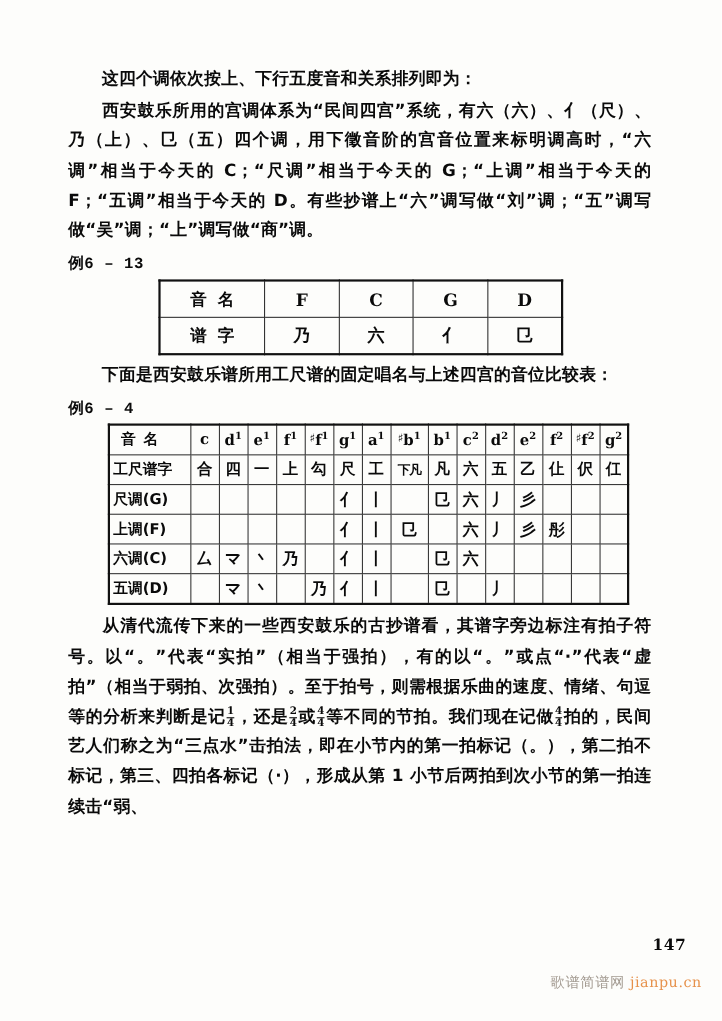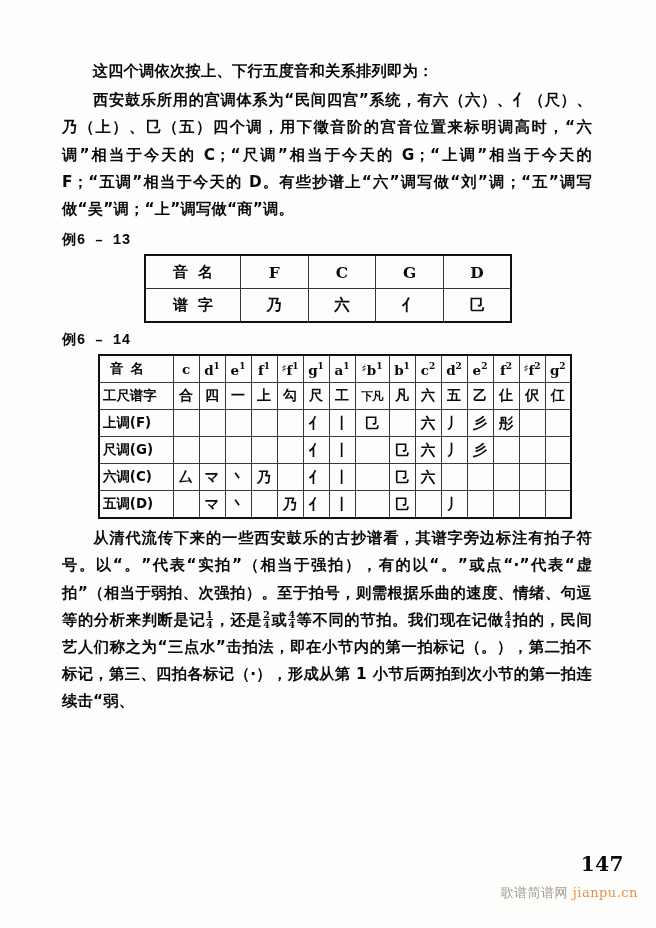--- a/index.html
+++ b/index.html
@@ -113,21 +113,21 @@
     font-weight: 700;
     margin: 0 1px;
   }
   .frac .n { display: block; }
   .frac .d { display: block; border-top: 1.4px solid #111; }
 
   .pagenum {
     position: absolute;
     right: 32px;
     top: 852px;
-    font-size: 20px;
+    font-size: 14px;
     font-weight: 700;
     font-family: "DejaVu Serif", serif;
     letter-spacing: 0.5px;
   }
   .watermark {
     position: absolute;
     right: 18px;
     top: 884px;
     font-size: 13px;
     font-weight: 400;
@@ -163,22 +163,23 @@
             <td class="rowhdr">谱字</td>
             <td class="gc">乃</td>
             <td class="gc">六</td>
             <td class="gc">亻</td>
             <td class="gc">㔾</td>
           </tr>
         </tbody>
       </table>
     </div>
 
-
-    <div class="exlabel"><span>例</span><span class="num">6 – 14</span></div>
+    <p class="para"><span class="ind"></span><span>下面是西安鼓乐谱所用工尺谱的固定唱名与上述四宫的音位比较表：</span></p>
+
+    <div class="exlabel"><span>例</span><span class="num">6 – 4</span></div>
 
     <div class="tbl-wrap-2">
       <table class="t14">
         <colgroup>
           <col style="width:74px">
           <col style="width:26px">
             <col style="width:26px">
             <col style="width:26px">
           <col style="width:26px">
             <col style="width:26px">
@@ -224,52 +225,52 @@
               <td class="gc two">下凡</td>
               <td class="gc">凡</td>
               <td class="gc">六</td>
               <td class="gc">五</td>
               <td class="gc">乙</td>
               <td class="gc">仩</td>
               <td class="gc">伬</td>
               <td class="gc">仜</td>
             </tr>
             <tr>
+              <td class="rh">尺调(G)</td>
+              <td class="sym"></td>
+              <td class="sym"></td>
+              <td class="sym"></td>
+              <td class="sym"></td>
+              <td class="sym"></td>
+              <td class="sym">亻</td>
+              <td class="sym">丨</td>
+              <td class="sym"></td>
+              <td class="sym">㔾</td>
+              <td class="sym">六</td>
+              <td class="sym">丿</td>
+              <td class="sym">彡</td>
+              <td class="sym"></td>
+              <td class="sym"></td>
+              <td class="sym"></td>
+            </tr>
+            <tr>
               <td class="rh">上调(F)</td>
               <td class="sym"></td>
               <td class="sym"></td>
               <td class="sym"></td>
               <td class="sym"></td>
               <td class="sym"></td>
               <td class="sym">亻</td>
               <td class="sym">丨</td>
               <td class="sym">㔾</td>
               <td class="sym"></td>
               <td class="sym">六</td>
               <td class="sym">丿</td>
               <td class="sym">彡</td>
               <td class="sym">彤</td>
-              <td class="sym"></td>
-              <td class="sym"></td>
-            </tr>
-            <tr>
-              <td class="rh">尺调(G)</td>
-              <td class="sym"></td>
-              <td class="sym"></td>
-              <td class="sym"></td>
-              <td class="sym"></td>
-              <td class="sym"></td>
-              <td class="sym">亻</td>
-              <td class="sym">丨</td>
-              <td class="sym"></td>
-              <td class="sym">㔾</td>
-              <td class="sym">六</td>
-              <td class="sym">丿</td>
-              <td class="sym">彡</td>
-              <td class="sym"></td>
               <td class="sym"></td>
               <td class="sym"></td>
             </tr>
             <tr>
               <td class="rh">六调(C)</td>
               <td class="sym">厶</td>
               <td class="sym">マ</td>
               <td class="sym">丶</td>
               <td class="sym">乃</td>
               <td class="sym"></td>

